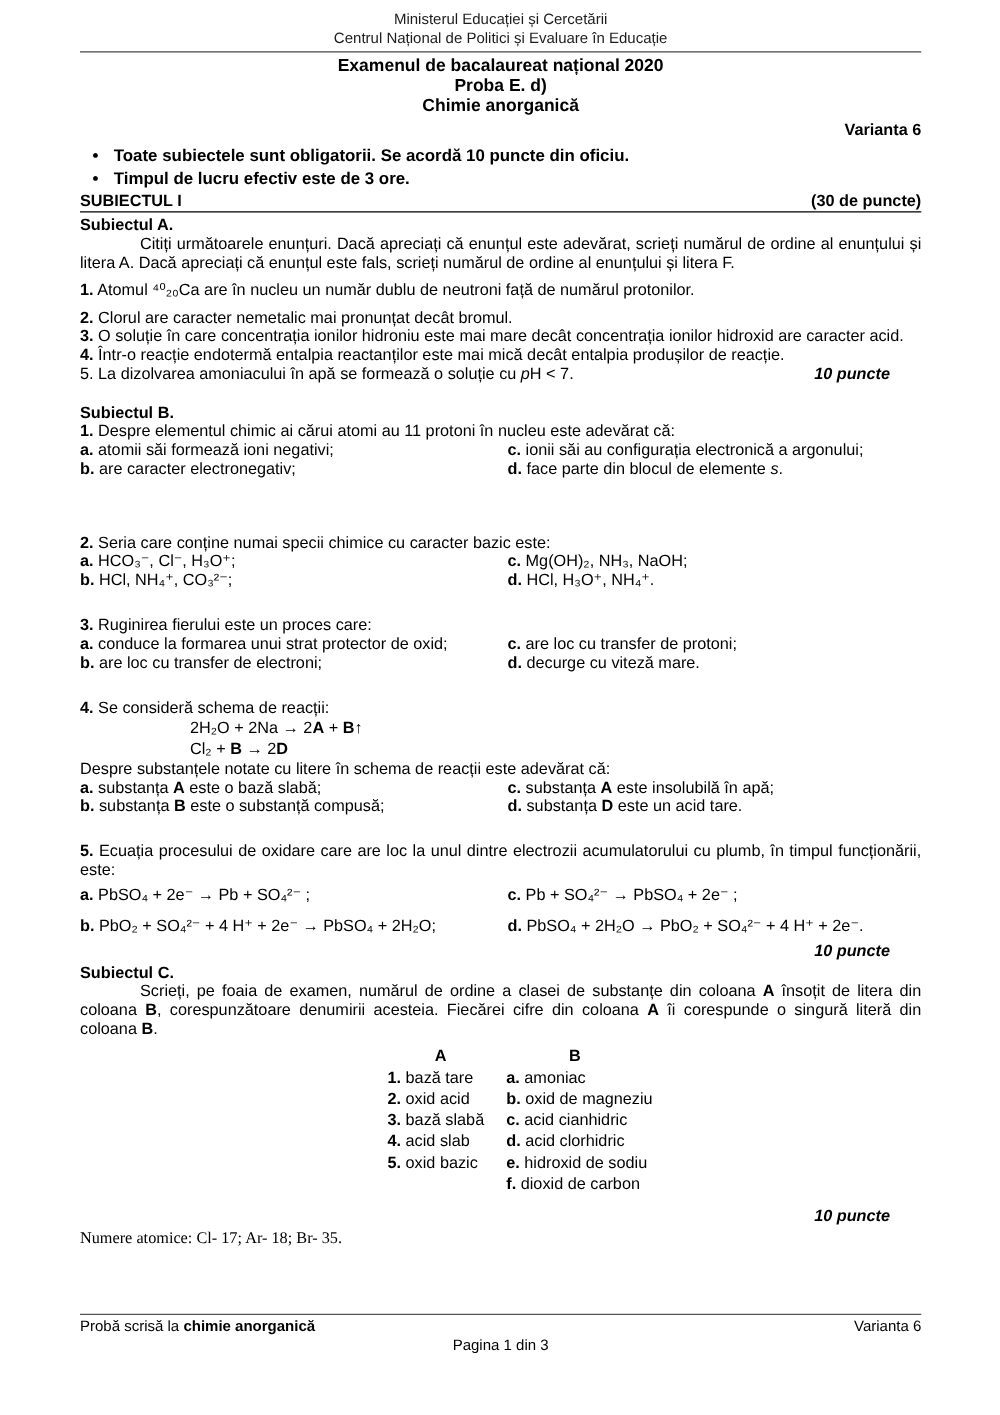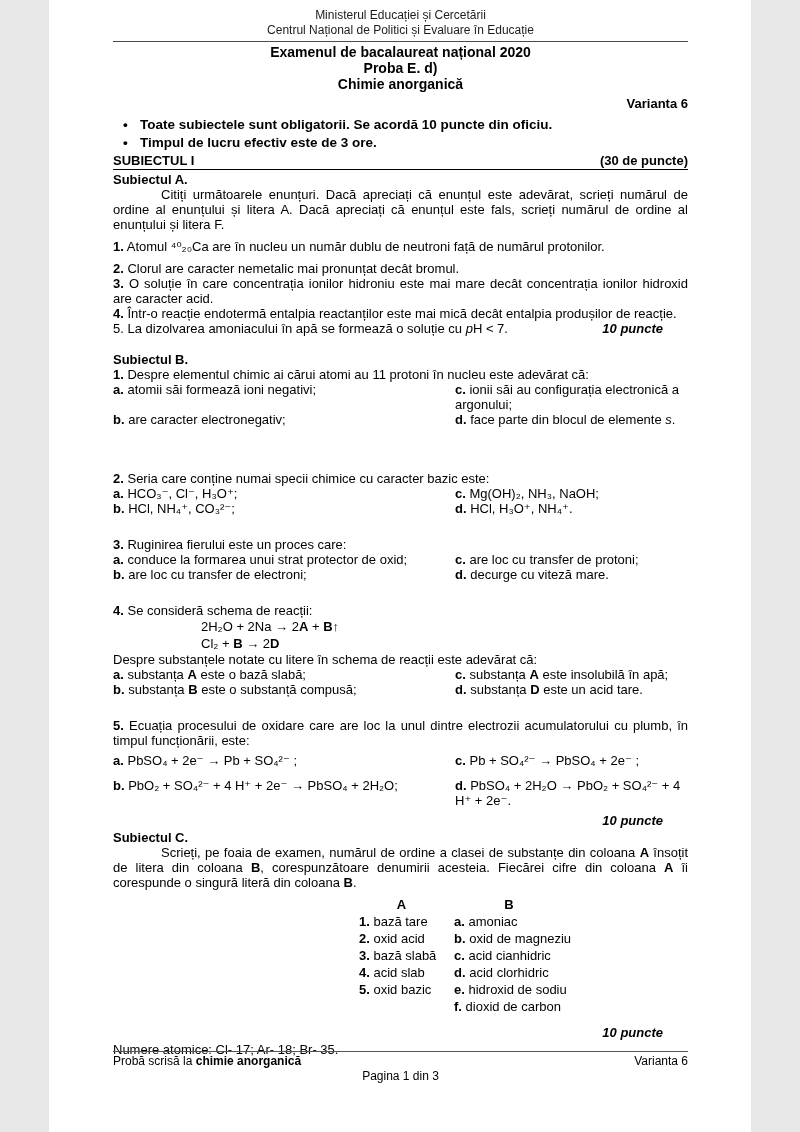--- a/index.html
+++ b/index.html
@@ -1,18 +1,18 @@
 <!DOCTYPE html>
 <html lang="ro"><head>
 <meta charset="utf-8">
 <style>
   * { margin:0; padding:0; box-sizing:border-box; }
   html,body { background:#e8e8e8; }
   .page {
-    width:702px; height:1132px; margin:0 auto; position:relative;
+    width:800px; height:1132px; margin:0 auto; position:relative;
     background:#ffffff; color:#000;
     font-family:"Liberation Sans","DejaVu Sans",sans-serif;
     font-size:13px; line-height:15px;
     padding:8px 63px 0 64px; overflow:hidden;
   }
   .center { text-align:center; }
   .right  { text-align:right; }
   .org-line { font-size:12px; line-height:15px; color:#1c1c1c; }
   .head-rule { border:none; border-top:1.5px solid #4a4a4a; margin:3px 0 2px 0; }
   .exam-title { font-weight:bold; font-size:14px; line-height:16px; }
@@ -35,21 +35,21 @@
   .q-gap { margin-top:44px; }
   .q-gap-sm { margin-top:21px; }
   .eq { margin-left:88px; line-height:17px; }
   .b-title { font-weight:bold; margin-top:16px; }
   .match { display:flex; margin-left:246px; margin-top:6px; }
   .mcol-a { width:95px; }
   .mcol-b { width:160px; }
   .mhdr { font-weight:bold; text-align:center; line-height:17px; width:110px; }
   .mcol-a .mhdr { width:85px; }
   .mrow { line-height:17px; }
-  .atomic { margin-top:2px; }
+  .atomic { margin-top:2px;font-family:Liberation Serif, serif; }
   .footer { position:absolute; left:64px; right:63px; top:1051px; font-size:12px; line-height:15px; }
   .footer-rule { border:none; border-top:1.5px solid #555; margin-bottom:2px; }
   b { font-weight:bold; } i { font-style:italic; }
 </style>
 </head>
 <body>
 
 <div class="page">
 
   <div class="center org-line">Ministerul Educației și Cercetării</div>

